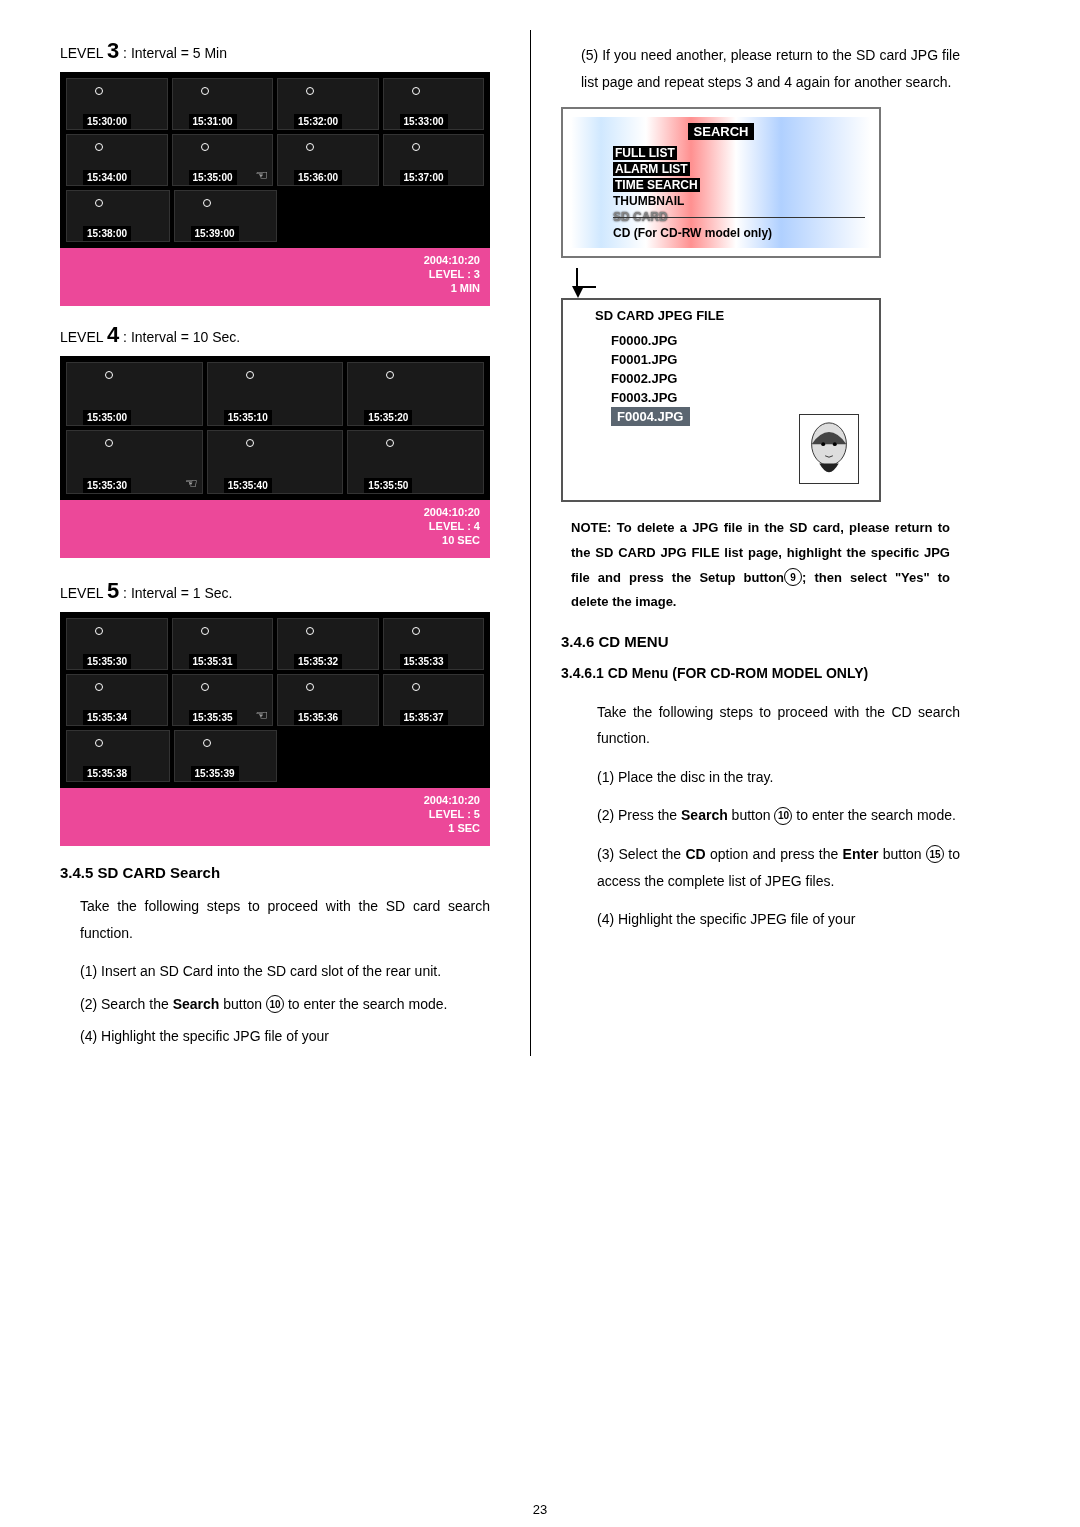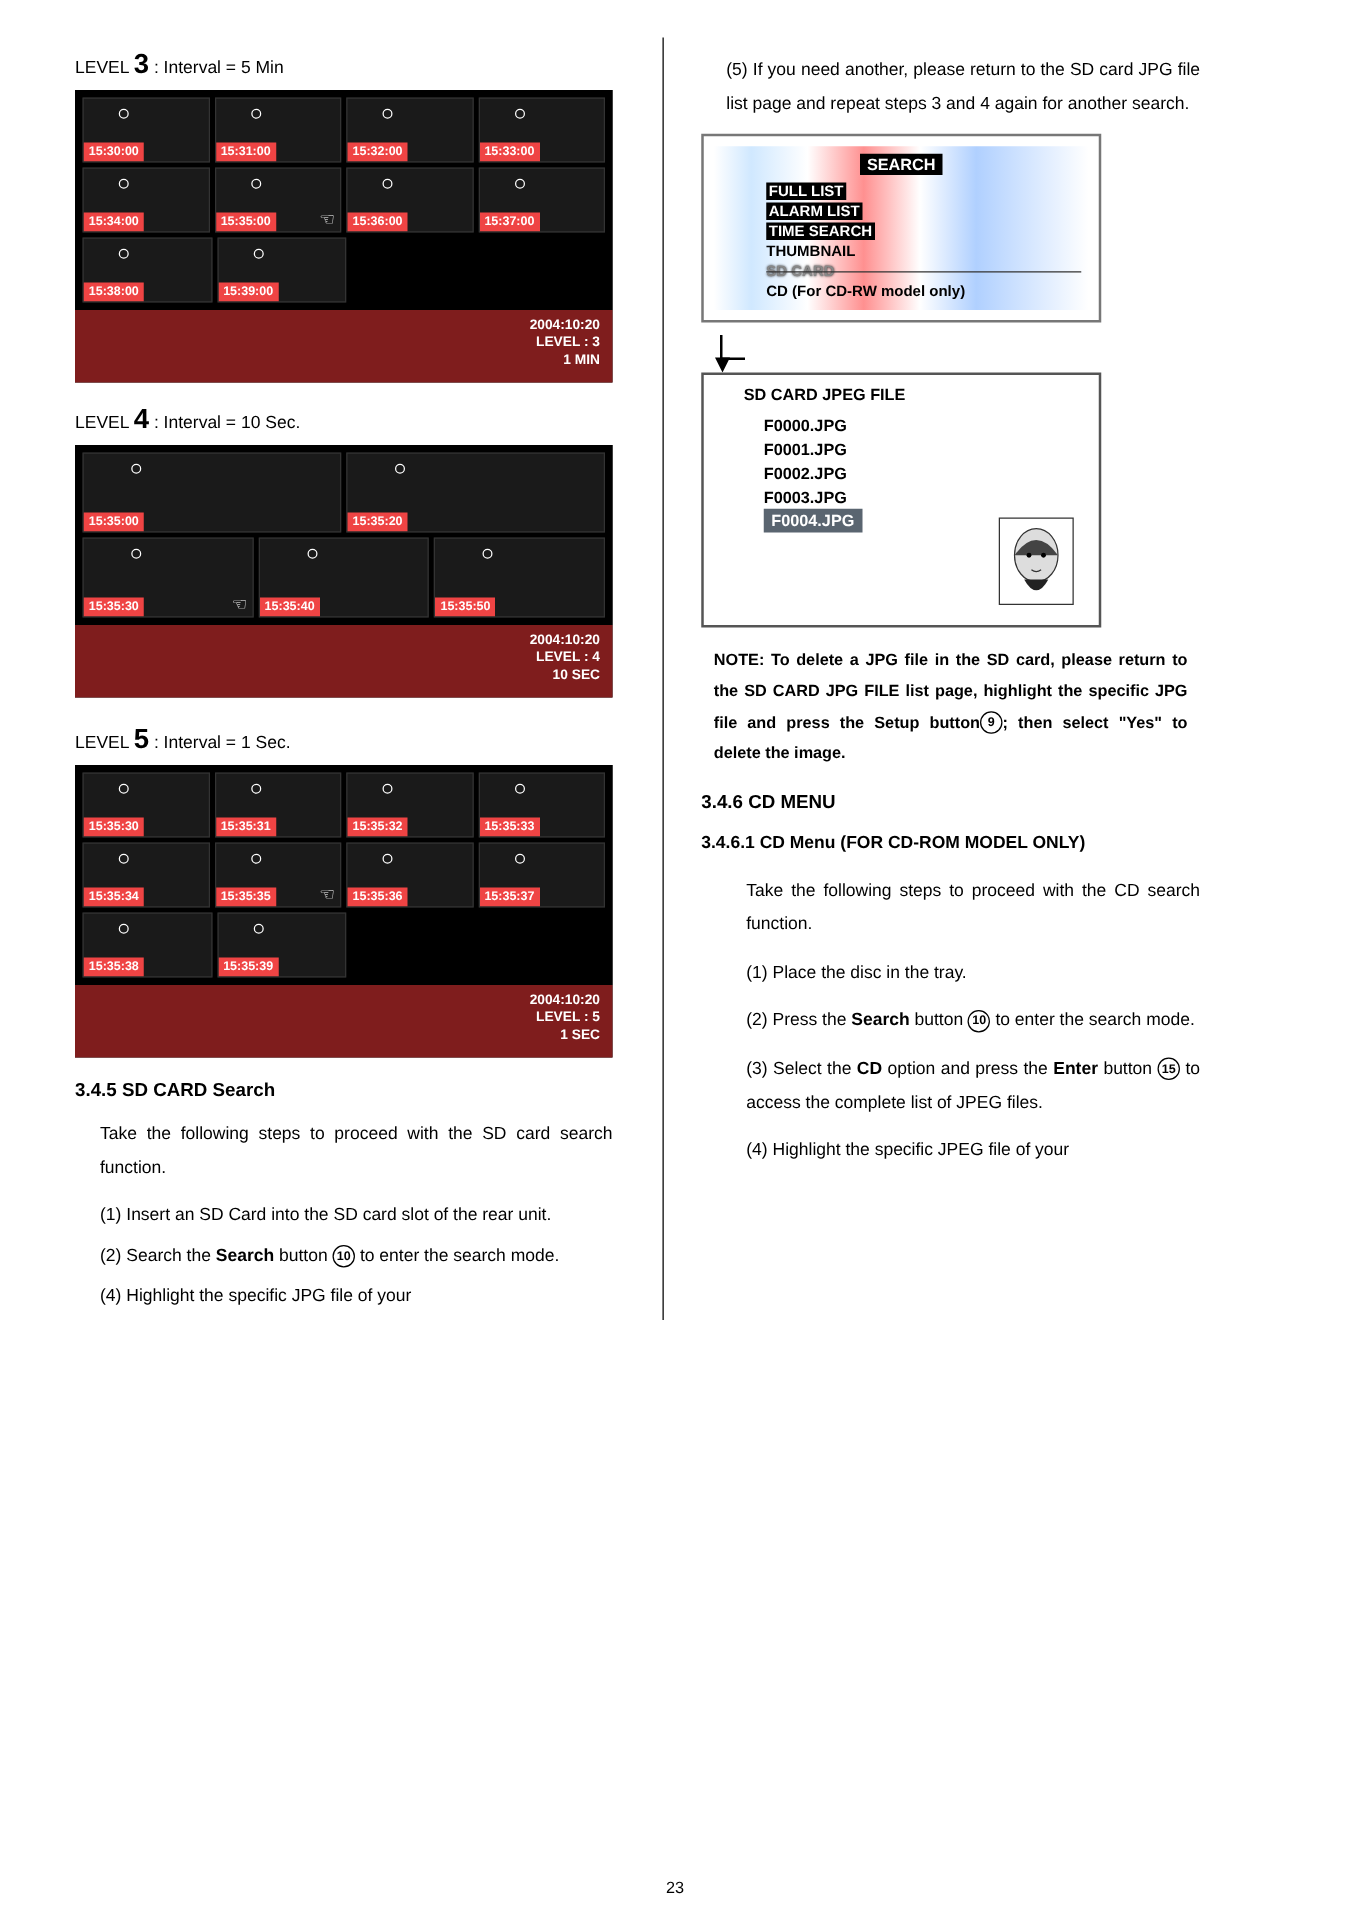--- a/index.html
+++ b/index.html
@@ -6,23 +6,23 @@
     body { width: 1080px; height: 1527px; font-family: Arial, sans-serif; font-size: 14px; color: #000; position: relative; background: #fff; padding: 30px 60px; }
     .two-col { display: flex; gap: 40px; }
     .left-col { width: 430px; }
     .right-col { width: 430px; border-left: 1px solid #000; padding-left: 30px; }
     .level-title { font-size: 14px; margin: 8px 0; }
     .level-title .big { font-size: 22px; font-weight: bold; }
     .thumb-row { display: flex; gap: 4px; }
     .thumb-cell { flex: 1; background: #1a1a1a; position: relative; height: 52px; border: 1px solid #333; }
     .thumb-cell-half { width: 85px; }
     .dot { position: absolute; top: 8px; left: 28px; width: 8px; height: 8px; border: 1px solid #fff; border-radius: 50%; }
-    .ts-label { position: absolute; bottom: 0; left: 0; background: #ef4444; color: #fff; font-size: 10px; font-weight: bold; padding: 2px 4px; }
+    .ts-label { position: absolute; bottom: 0; left: 16px; background: #000000; color: #fff; font-size: 10px; font-weight: bold; padding: 2px 4px; }
     .hand { position: absolute; bottom: 2px; right: 4px; color: #fff; font-size: 14px; }
-    .grid-info { text-align: right; background: #7f1d1d; color: #fff; font-weight: bold; font-size: 11px; padding: 4px 10px 10px; }
+    .grid-info { text-align: right; background: #ec4899; color: #fff; font-weight: bold; font-size: 11px; padding: 4px 10px 10px; }
     .grid-info div { margin: 2px 0; }
     .body-text { line-height: 1.9; text-align: justify; margin: 12px 0; }
     .para-indent { padding-left: 20px; }
     .section-hdr { font-weight: bold; font-size: 15px; margin: 18px 0 10px; }
     .sub-hdr { font-weight: bold; margin: 10px 0; }
     ol.num-list { list-style: none; padding-left: 20px; }
     ol.num-list li { margin: 6px 0; line-height: 1.9; text-align: justify; }
     .circ { display: inline-flex; align-items: center; justify-content: center; width: 18px; height: 18px; border: 1.5px solid #000; border-radius: 50%; font-size: 10px; font-weight: bold; position: relative; top: -1px; }
     .search-menu { border: 2px solid #777; padding: 8px; margin: 10px 0; width: 320px; }
     .search-menu-inner { background: linear-gradient(90deg, #fff 0%, #d0e8ff 10%, #fff 25%, #ff9090 40%, #fff 55%, #b0d0ff 70%, #fff 100%); padding: 6px; position: relative; }
@@ -120,20 +120,24 @@
     </div>
     <div class="gridframe">
       <div class="grid3">
         <div class="thumb-row">
           <div class="thumb-cell" style="height:64px">
               <span class="dot" style="left:38px"></span>
               <span class="ts-label">15:35:00</span>
             </div>
           <div class="thumb-cell" style="height:64px">
               <span class="dot" style="left:38px"></span>
+              <span class="ts-label">15:35:10</span>
+            </div>
+          <div class="thumb-cell" style="height:64px">
+              <span class="dot" style="left:38px"></span>
               <span class="ts-label">15:35:20</span>
             </div>
         </div>
         <div class="thumb-row">
           <div class="thumb-cell" style="height:64px">
               <span class="dot" style="left:38px"></span>
               <span class="ts-label">15:35:30</span>
               <span class="hand">☜</span>
             </div>
           <div class="thumb-cell" style="height:64px">

